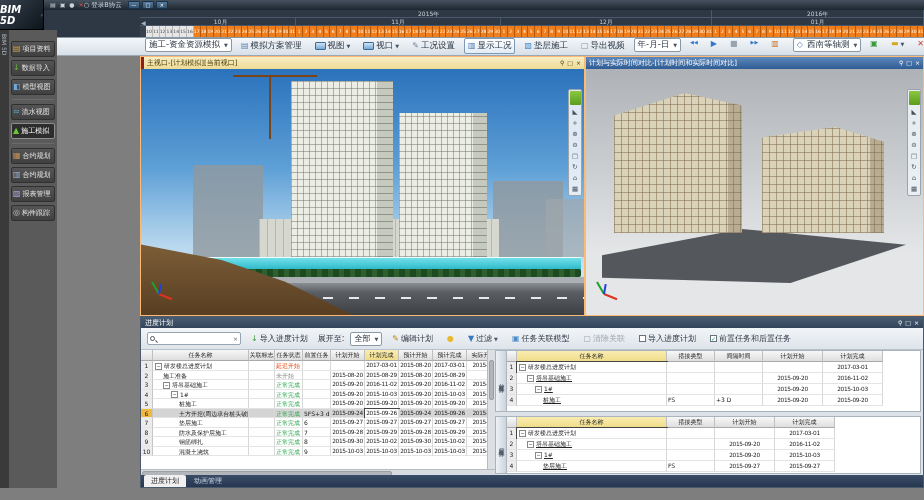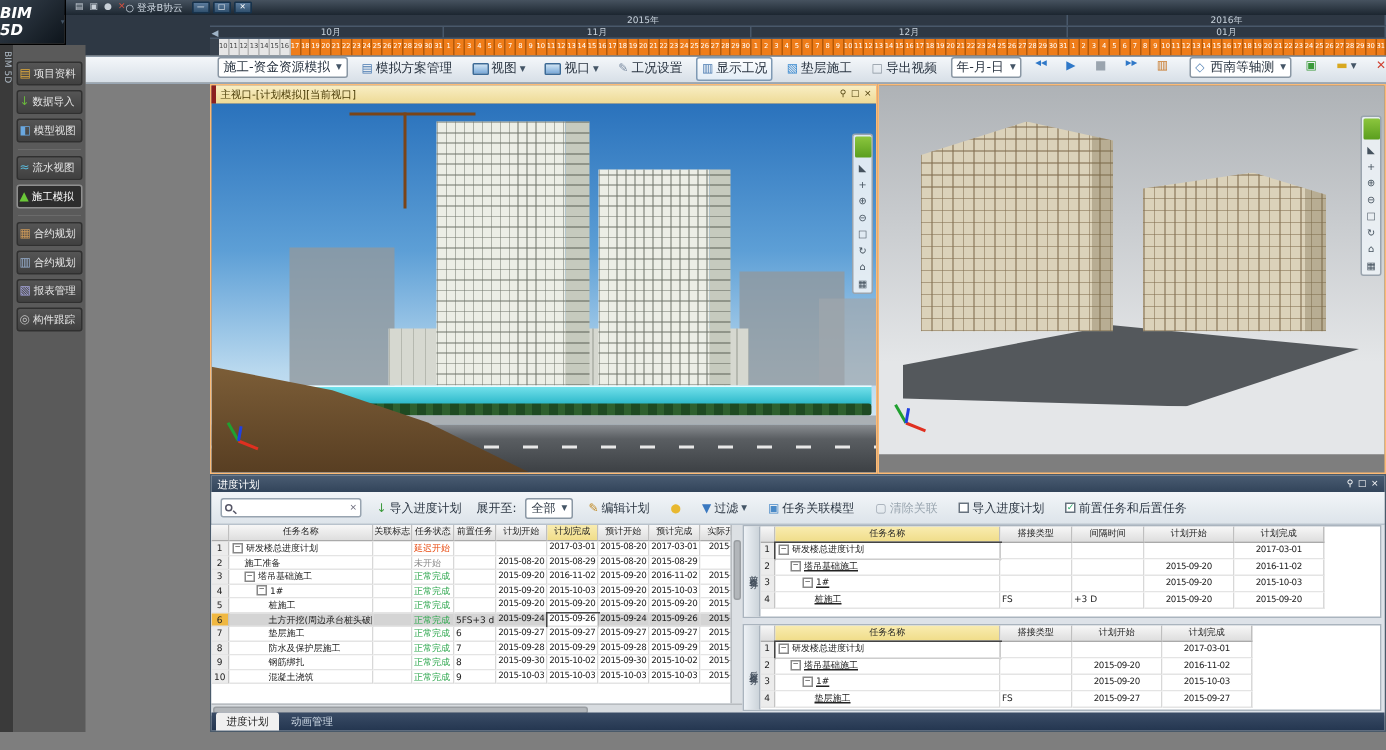--- a/index.html
+++ b/index.html
@@ -464,20 +464,28 @@
         </div>
       <div class="axis">
         <div class="ax x"></div>
         <div class="ax y"></div>
         <div class="ax z"></div>
       </div>
     </div>
   </div>
 
   <div class="vp" id="vp-right">
+    <div class="vp-title inact">
+      <span>计划与实际时间对比-[计划时间和实际时间对比]</span>
+      <span class="vp-btns">
+        <span>⚲</span>
+        <span>□</span>
+        <span>×</span>
+      </span>
+    </div>
     <div class="vp-body">
       <div class="grayband"></div>
       <div class="platform" style="left:16px;top:148px;width:304px;height:66px"></div>
       <div class="cstruct step1" style="left:28px;top:24px;width:128px;height:140px"></div>
       <div class="cstruct step2" style="left:176px;top:58px;width:122px;height:106px"></div>
       <div class="nav">
           <div class="nav-flag"></div>
           <div class="nav-btn">◣</div>
           <div class="nav-btn">+</div>
           <div class="nav-btn">⊕</div>

